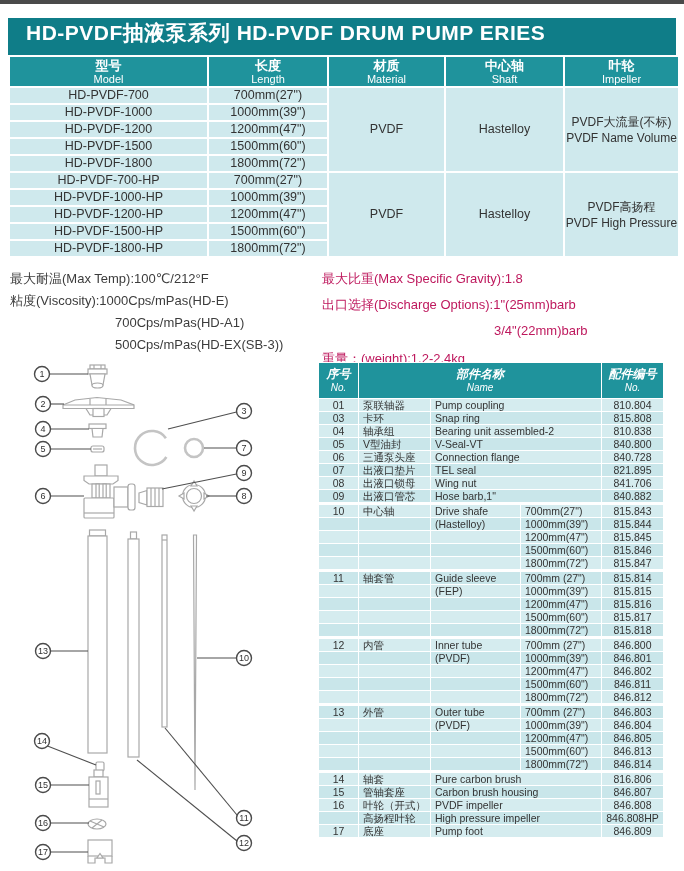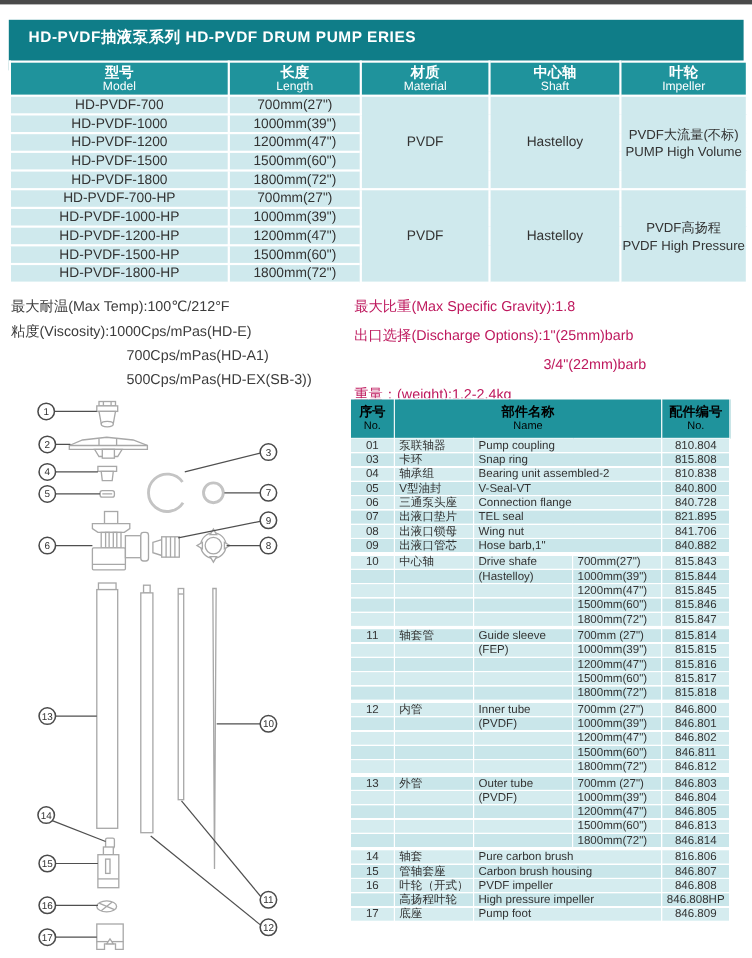--- a/index.html
+++ b/index.html
@@ -3,21 +3,21 @@
 <meta charset="utf-8">
 <style>
   * { margin:0; padding:0; box-sizing:border-box; }
   body { background:#e8e8e8; font-family:"Liberation Sans","DejaVu Sans",sans-serif; }
   .page { position:relative; width:684px; height:871px; background:#ffffff; overflow:hidden;
           font-family:"Liberation Sans","DejaVu Sans",sans-serif; }
   .scan-strip { position:absolute; left:0; top:0; width:684px; height:4px; background:#4a4a4a; }
 
   
   .title-bar { position:absolute; left:8px; top:18px; width:668px; height:46px;
-               background:#0f7d88; color:#fff; font-size:14px; font-weight:bold;
+               background:#0f7d88; color:#fff; font-size:21px; font-weight:bold;
                line-height:30px; padding-left:18px; letter-spacing:.5px; }
 
   
   table { border-collapse:collapse; table-layout:fixed; }
   .models-table { position:absolute; left:8px; top:55px; width:670px; }
   .models-table th { background:#1f939c; color:#fff; height:31px; border:2px solid #fff;
                      vertical-align:middle; padding:0; }
   .models-table th .h-cn { font-size:13px; font-weight:bold; line-height:15px; }
   .models-table th .h-en { font-size:11px; font-weight:normal; line-height:12px; }
   .models-table td { background:#cfe9ed; color:#333; font-size:12.5px; text-align:center;
@@ -29,22 +29,22 @@
   .specs-right { position:absolute; left:322px; top:268px; width:356px; color:#be185d; font-size:13px; }
   .spec-line { line-height:21px; }
   .specs-left  .spec-line { margin-bottom:1px; }
   .specs-left  .indent { padding-left:105px; }
   .specs-right .spec-line { margin-bottom:5px; }
   .specs-right .indent { padding-left:172px; }
   .specs-right .spec-gap { margin-bottom:7px; }
 
   
   .parts-table { position:absolute; left:318px; top:362px; width:346px; }
-  .parts-table th { background:#1f939c; color:#000000; height:36px; border:1px solid #fff;
-                    vertical-align:middle; padding:0; }
+  .parts-table th { background:#1f939c; color:#ffffff; height:36px; border:1px solid #fff;
+                    vertical-align:middle; padding:0;font-style:italic; }
   .parts-table th .h-cn { font-size:12px; font-weight:bold; line-height:15px; }
   .parts-table th .h-en { font-size:10px; font-weight:normal; line-height:12px; }
   .parts-table td { color:#333; font-size:10.5px; height:12px; line-height:12px;
                     border:1px solid #fff; padding:0 0 0 4px; white-space:nowrap; overflow:hidden; }
   .parts-table tr:nth-child(odd)  td { background:#d5ecef; }
   .parts-table tr:nth-child(even) td { background:#c9e6ea; }
   .parts-table td.c-no   { text-align:center; padding:0; }
   .parts-table td.c-code { text-align:center; padding:0; font-size:10.5px; }
   .parts-table tr.gs td { border-top:3px solid #fff; }
 
@@ -98,21 +98,21 @@
       </tr>
     </thead>
     <tbody id="models-tbody">
         <tr>
           <td>HD-PVDF-700</td>
           <td>700mm(27")</td>
           <td rowspan="5">PVDF</td>
           <td rowspan="5">Hastelloy</td>
           <td class="imp" rowspan="5">
             <div>PVDF大流量(不标)</div>
-            <div>PUMP High Volume</div>
+            <div>PVDF Name Volume</div>
           </td>
         </tr>
         <tr>
           <td>HD-PVDF-1000</td>
           <td>1000mm(39")</td>
         </tr>
         <tr>
           <td>HD-PVDF-1200</td>
           <td>1200mm(47")</td>
         </tr>

